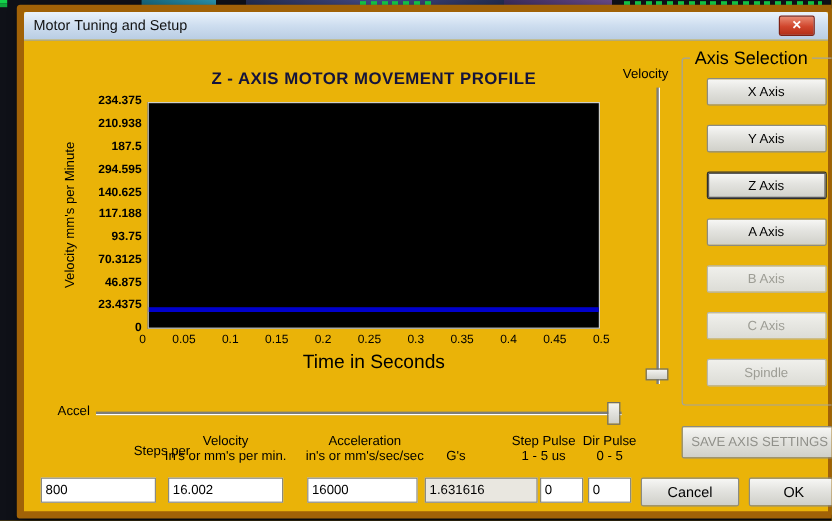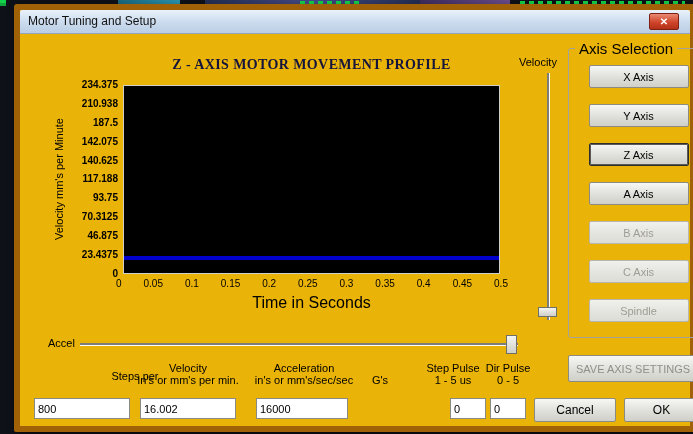--- a/index.html
+++ b/index.html
@@ -15,21 +15,21 @@
   .led3{top:12px;left:686px;width:6px;height:3px;background:#12d24a;}
   .led4{top:24px;left:686px;width:6px;height:3px;background:#0fa63c;}
 
   
   .dialog{position:absolute;left:14px;top:4px;width:682px;height:428px;background:#eab308;border:6px solid #a16207;border-radius:3px 3px 2px 2px;box-shadow:3px 4px 10px rgba(0,0,0,.6);box-sizing:border-box;}
   .titlebar{position:absolute;top:0;left:0;right:0;height:23px;background:linear-gradient(#eaf2fb,#cdddef 50%,#b9cde3);border-bottom:1px solid #93a5ba;border-radius:2px 2px 0 0;}
   .title{position:absolute;left:8px;top:4px;font-size:12px;color:#111;}
   .close-btn{position:absolute;top:3px;right:11px;width:30px;height:17px;background:linear-gradient(#e88a72,#d0452c 55%,#b33018);border:1px solid #7e2013;border-radius:2px;color:#fff;font-size:10px;font-weight:bold;line-height:14px;text-align:center;padding:0;cursor:pointer;}
 
   
-  .chart-title{position:absolute;left:103px;top:47px;width:377px;text-align:center;font-family:Liberation Serif, serif;font-weight:bold;font-size:14px;color:#14143c;letter-spacing:.4px;}
+  .chart-title{position:absolute;left:103px;top:47px;width:377px;text-align:center;font-family:Liberation Sans, sans-serif;font-weight:bold;font-size:14px;color:#14143c;letter-spacing:.4px;}
   .vel-label{position:absolute;left:499px;top:46px;font-size:11px;color:#000;}
   .ylabel{position:absolute;left:33px;top:75px;height:189px;width:15px;writing-mode:vertical-rl;transform:rotate(180deg);font-size:11px;color:#000;text-align:center;}
   .yticks{position:absolute;left:50px;top:70px;width:48px;height:199px;display:flex;flex-direction:column;justify-content:space-between;font-weight:bold;}
   .yticks span{display:block;height:10px;line-height:10px;font-size:10px;text-align:right;color:#000;}
   .plot{position:absolute;left:103px;top:75px;width:377px;height:189px;background:#000;border:1px solid #cfcfc7;box-sizing:border-box;}
   .vline{position:absolute;left:0;right:0;height:4px;background:#0000cd;bottom:7%;}
   .xticks{position:absolute;left:96px;top:268px;width:392px;display:flex;justify-content:space-between;}
   .xticks span{font-size:10px;color:#000;}
   .xlabel{position:absolute;left:103px;top:284px;width:377px;text-align:center;font-size:16px;color:#000;}
 
@@ -92,21 +92,21 @@
   </div>
 
   <div class="chart-title">Z - AXIS MOTOR MOVEMENT PROFILE</div>
   <div class="vel-label">Velocity</div>
   <div class="ylabel">Velocity mm's per Minute</div>
 
   <div class="yticks">
     <span>234.375</span>
     <span>210.938</span>
     <span>187.5</span>
-    <span>142.075</span>
+    <span>294.595</span>
     <span>140.625</span>
     <span>117.188</span>
     <span>93.75</span>
     <span>70.3125</span>
     <span>46.875</span>
     <span>23.4375</span>
     <span>0</span>
   </div>
 
   <div class="plot">
@@ -155,18 +155,19 @@
   <div class="flabel lbl-acc-sub">in's or mm's/sec/sec</div>
   <div class="flabel lbl-gs">G's</div>
   <div class="flabel lbl-sp">Step Pulse</div>
   <div class="flabel lbl-sp-sub">1 - 5 us</div>
   <div class="flabel lbl-dp">Dir Pulse</div>
   <div class="flabel lbl-dp-sub">0 - 5</div>
 
   <input class="tbox in-steps" value="800" style="">
   <input class="tbox in-vel" value="16.002" style="">
   <input class="tbox in-acc" value="16000" style="">
+  <input class="tbox in-gs" value="1.631616" style="">
   <input class="tbox in-sp" value="0" style="">
   <input class="tbox in-dp" value="0" style="">
 
   <button class="btn cancel-btn">Cancel</button>
   <button class="btn ok-btn">OK</button>
 </div>
 
 </body></html>

